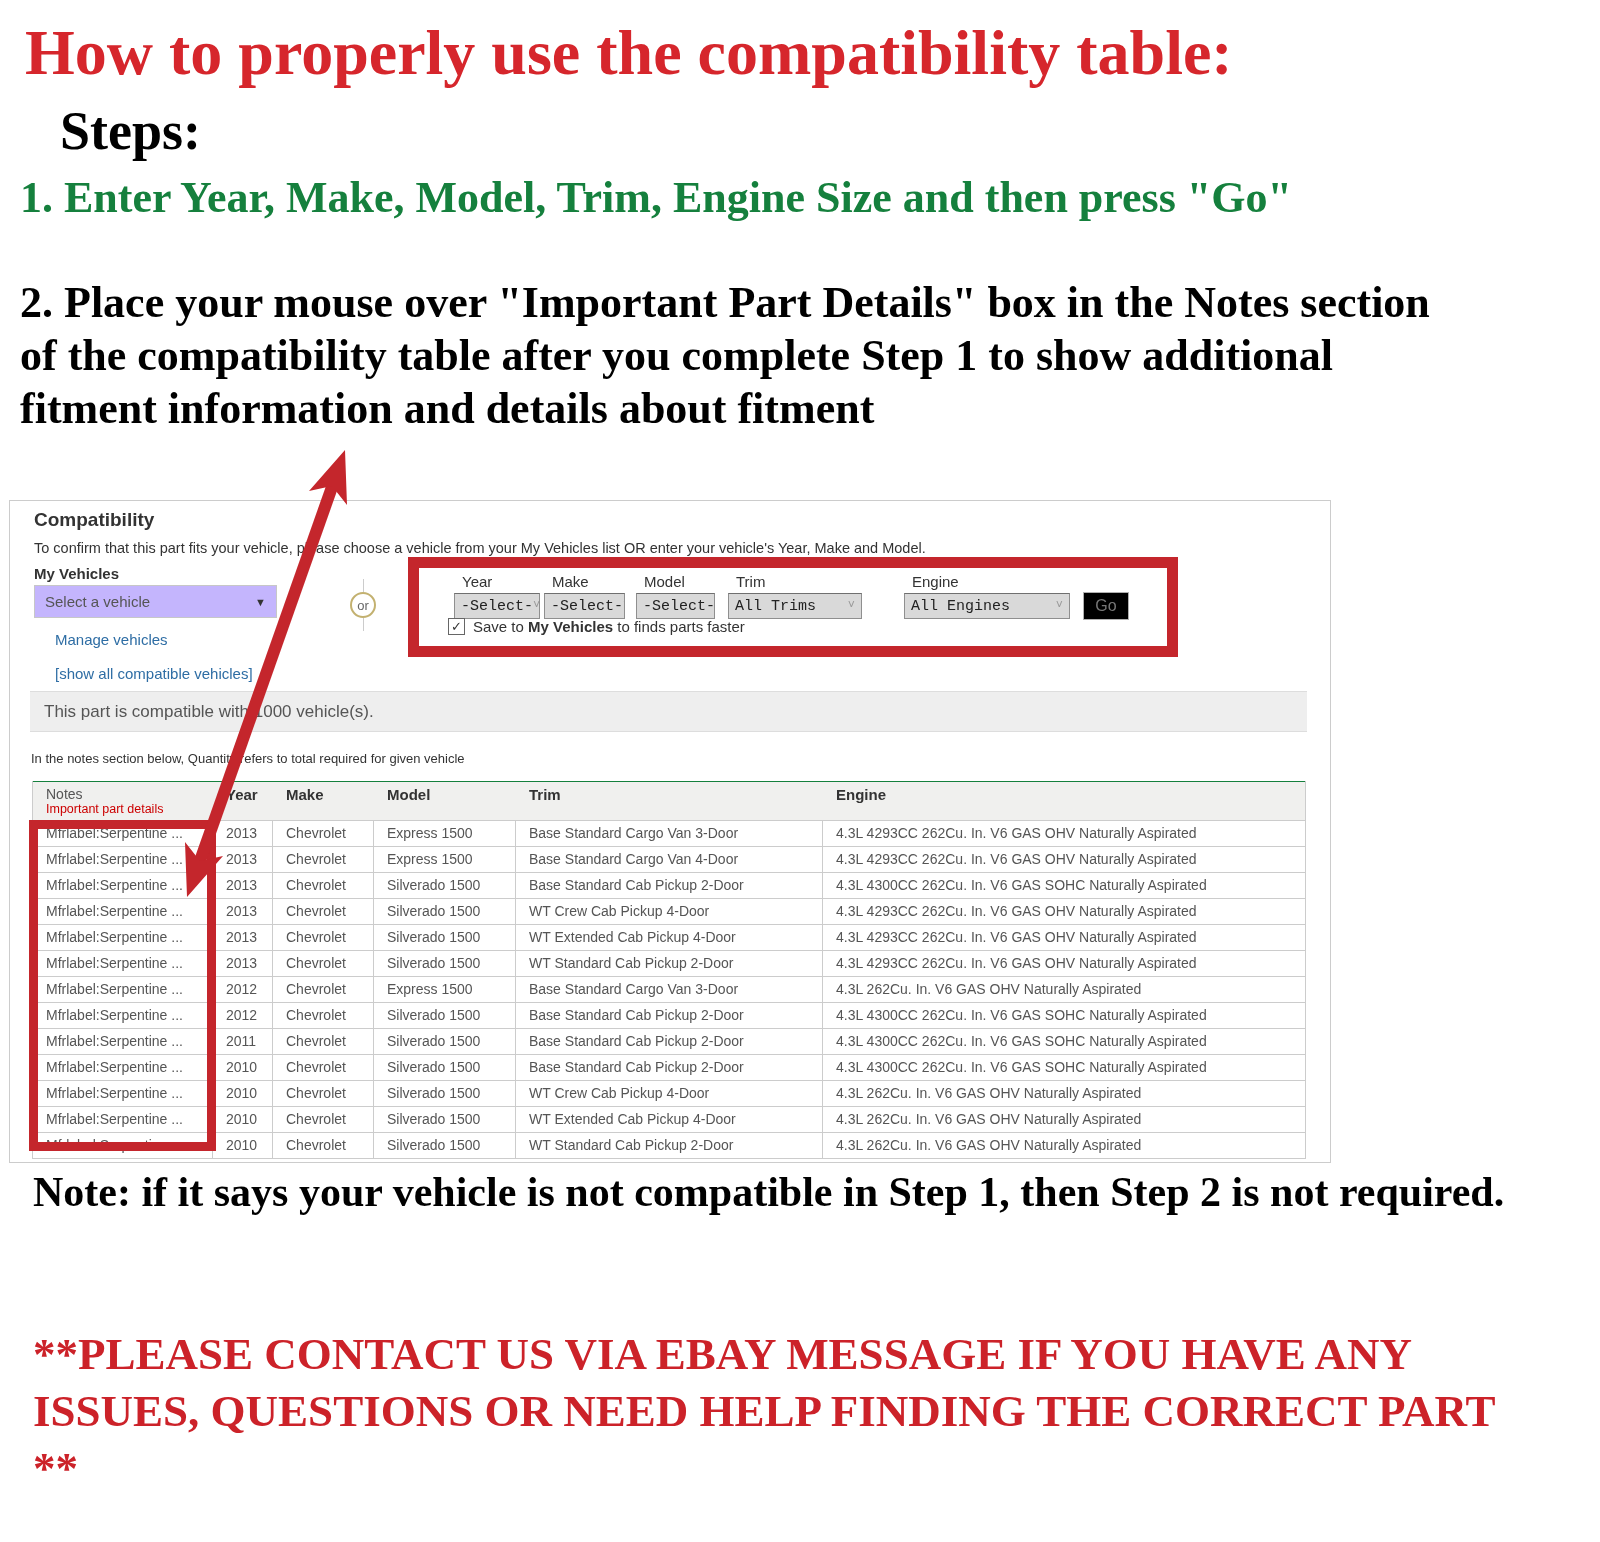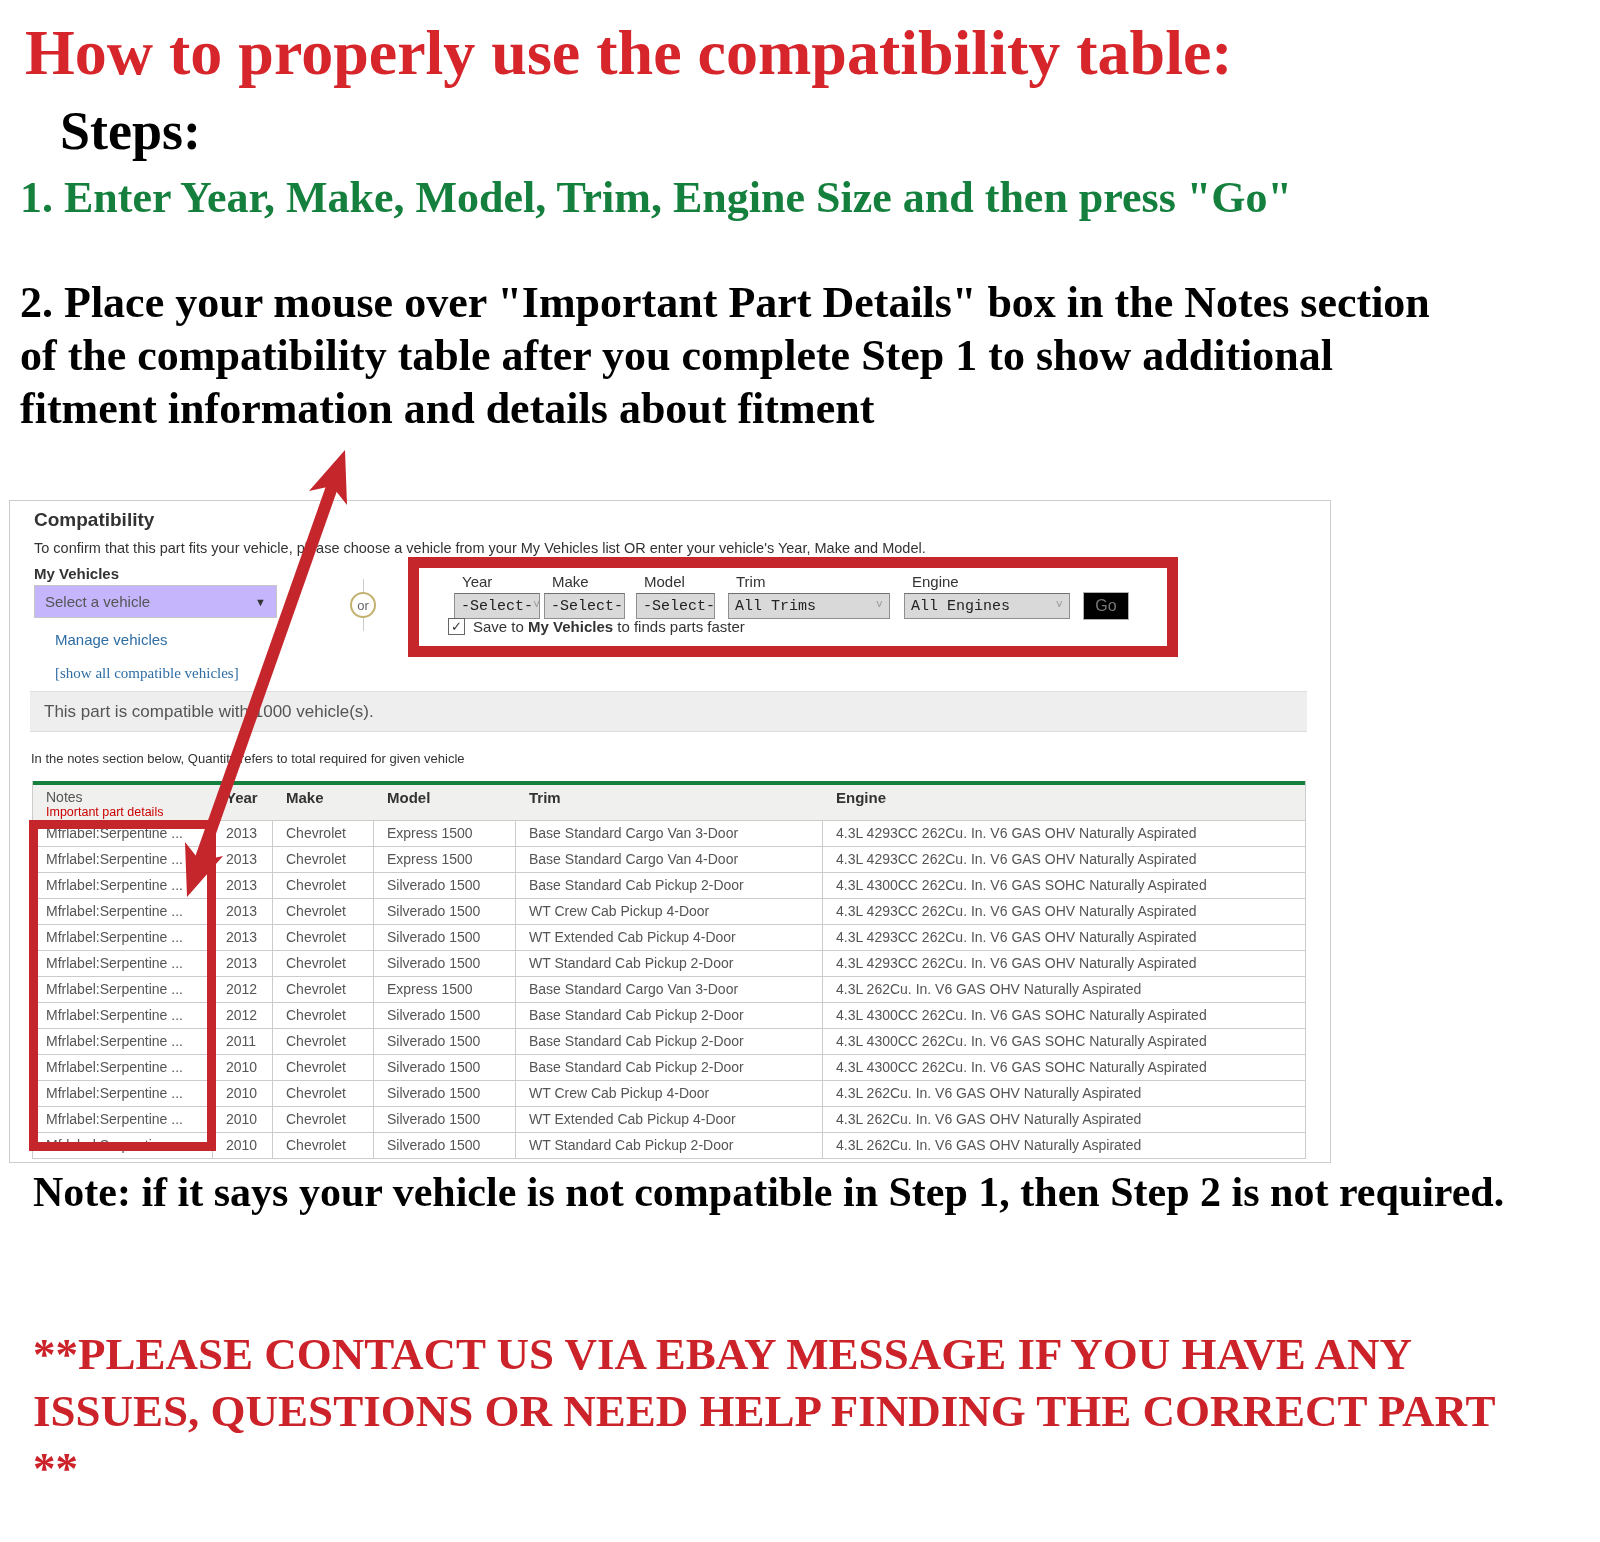--- a/index.html
+++ b/index.html
@@ -24,52 +24,52 @@
   .widget{position:absolute;left:9px;top:500px;width:1322px;height:663px;background:#fff;
           border:1px solid #ccc;font-size:14px;color:var(--text-dark);overflow:hidden;}
   .w-title{position:absolute;left:24px;top:8px;font-size:19px;font-weight:bold;color:#333;}
   .w-desc{position:absolute;left:24px;top:39px;font-size:14.5px;color:#333;}
   .mv-label{position:absolute;left:24px;top:64px;font-size:15px;font-weight:bold;color:#333;}
   .mv-select{position:absolute;left:24px;top:84px;width:243px;height:33px;border:1px solid #c7c7c7;
              background:#c4b5fd;display:flex;align-items:center;padding:0 10px;font-size:15px;color:#555;}
   .mv-caret{margin-left:auto;font-size:11px;color:#333;}
   .link{position:absolute;font-size:15px;color:var(--link-blue);cursor:pointer;margin-left:21px;}
   .manage{left:24px;top:130px;}
-  .showall{left:24px;top:164px;font-family:Liberation Serif, serif;}
+  .showall{left:24px;top:164px;}
 
   .or-divider{position:absolute;left:340px;top:78px;width:26px;display:flex;flex-direction:column;align-items:center;}
   .or-line{width:1px;height:13px;background:#ccc;}
   .or-circle{width:26px;height:26px;border-radius:50%;border:2px solid #c3b170;color:#666;
              font-size:13px;display:flex;align-items:center;justify-content:center;background:#fff;}
 
   .field{position:absolute;top:72px;}
   .field .flabel{font-size:15px;color:#333;margin:0 0 3px 8px;}
   .fselect{height:26px;background:#d9d9d9;border:1px solid #8f8f8f;border-top-color:#6f6f6f;
            display:flex;align-items:center;padding:0 6px;font-size:15px;color:#222;white-space:nowrap;overflow:hidden;font-family:Liberation Mono, monospace;}
   .fcaret{margin-left:auto;color:#999;font-size:12px;}
   .f0{left:444px;} .f0 .fselect{width:86px;}
   .f1{left:534px;} .f1 .fselect{width:81px;}
   .f2{left:626px;} .f2 .fselect{width:79px;}
-  .f3{left:718px;} .f3 .fselect{width:162px;}
+  .f3{left:718px;} .f3 .fselect{width:134px;}
   .f4{left:894px;} .f4 .fselect{width:166px;}
   .go-btn{position:absolute;left:1073px;top:91px;width:46px;height:28px;background:#000000;border:1px solid #b0b0b0;
           color:#777;font-size:16px;text-align:center;line-height:26px;}
   .save-row{position:absolute;left:438px;top:117px;display:flex;align-items:center;font-size:15px;color:#333;}
   .save-check{width:17px;height:17px;border:1px solid #666;background:#fff;color:#333;font-size:13px;
               line-height:15px;text-align:center;margin-right:8px;}
   .save-bold{font-weight:bold;}
 
   .banner{position:absolute;left:20px;top:190px;width:1277px;height:41px;background:var(--banner-bg);
           border-top:1px solid #ddd;border-bottom:1px solid #ddd;font-size:17px;color:#555;
           line-height:39px;padding-left:14px;}
   .hint{position:absolute;left:21px;top:250px;font-size:13px;color:#333;}
 
   .ftable{position:absolute;left:22px;top:280px;width:1274px;border-left:1px solid #ccc;border-right:1px solid #ccc;}
   .thead{display:grid;grid-template-columns:180px 60px 101px 142px 307px 1fr;height:40px;
-         background:var(--header-bg);border-top:4px solid #15803d;border-bottom:1px solid #ccc;}
+         background:var(--header-bg);border-top:1px solid #15803d;border-bottom:1px solid #ccc;}
   .th{padding:4px 0 0 13px;font-size:15px;font-weight:bold;color:#333;}
   .th-notes{font-weight:normal;color:#555;font-size:14px;line-height:16px;}
   .th-notes .sub{font-size:12.5px;font-weight:normal;color:var(--alert-red);line-height:15px;}
   .trow{display:grid;grid-template-columns:180px 60px 101px 142px 307px 1fr;height:26px;
         border-bottom:1px solid #ccc;background:#fff;}
   .td{font-size:14px;color:#555;line-height:25px;padding-left:13px;white-space:nowrap;overflow:hidden;border-right:1px solid #ccc;}
   .td:last-child{border-right:none;}
 
   .hl-box{position:absolute;border:11px solid var(--accent-red);z-index:30;pointer-events:none;}
   .hl-form{left:398px;top:56px;width:770px;height:100px;}

